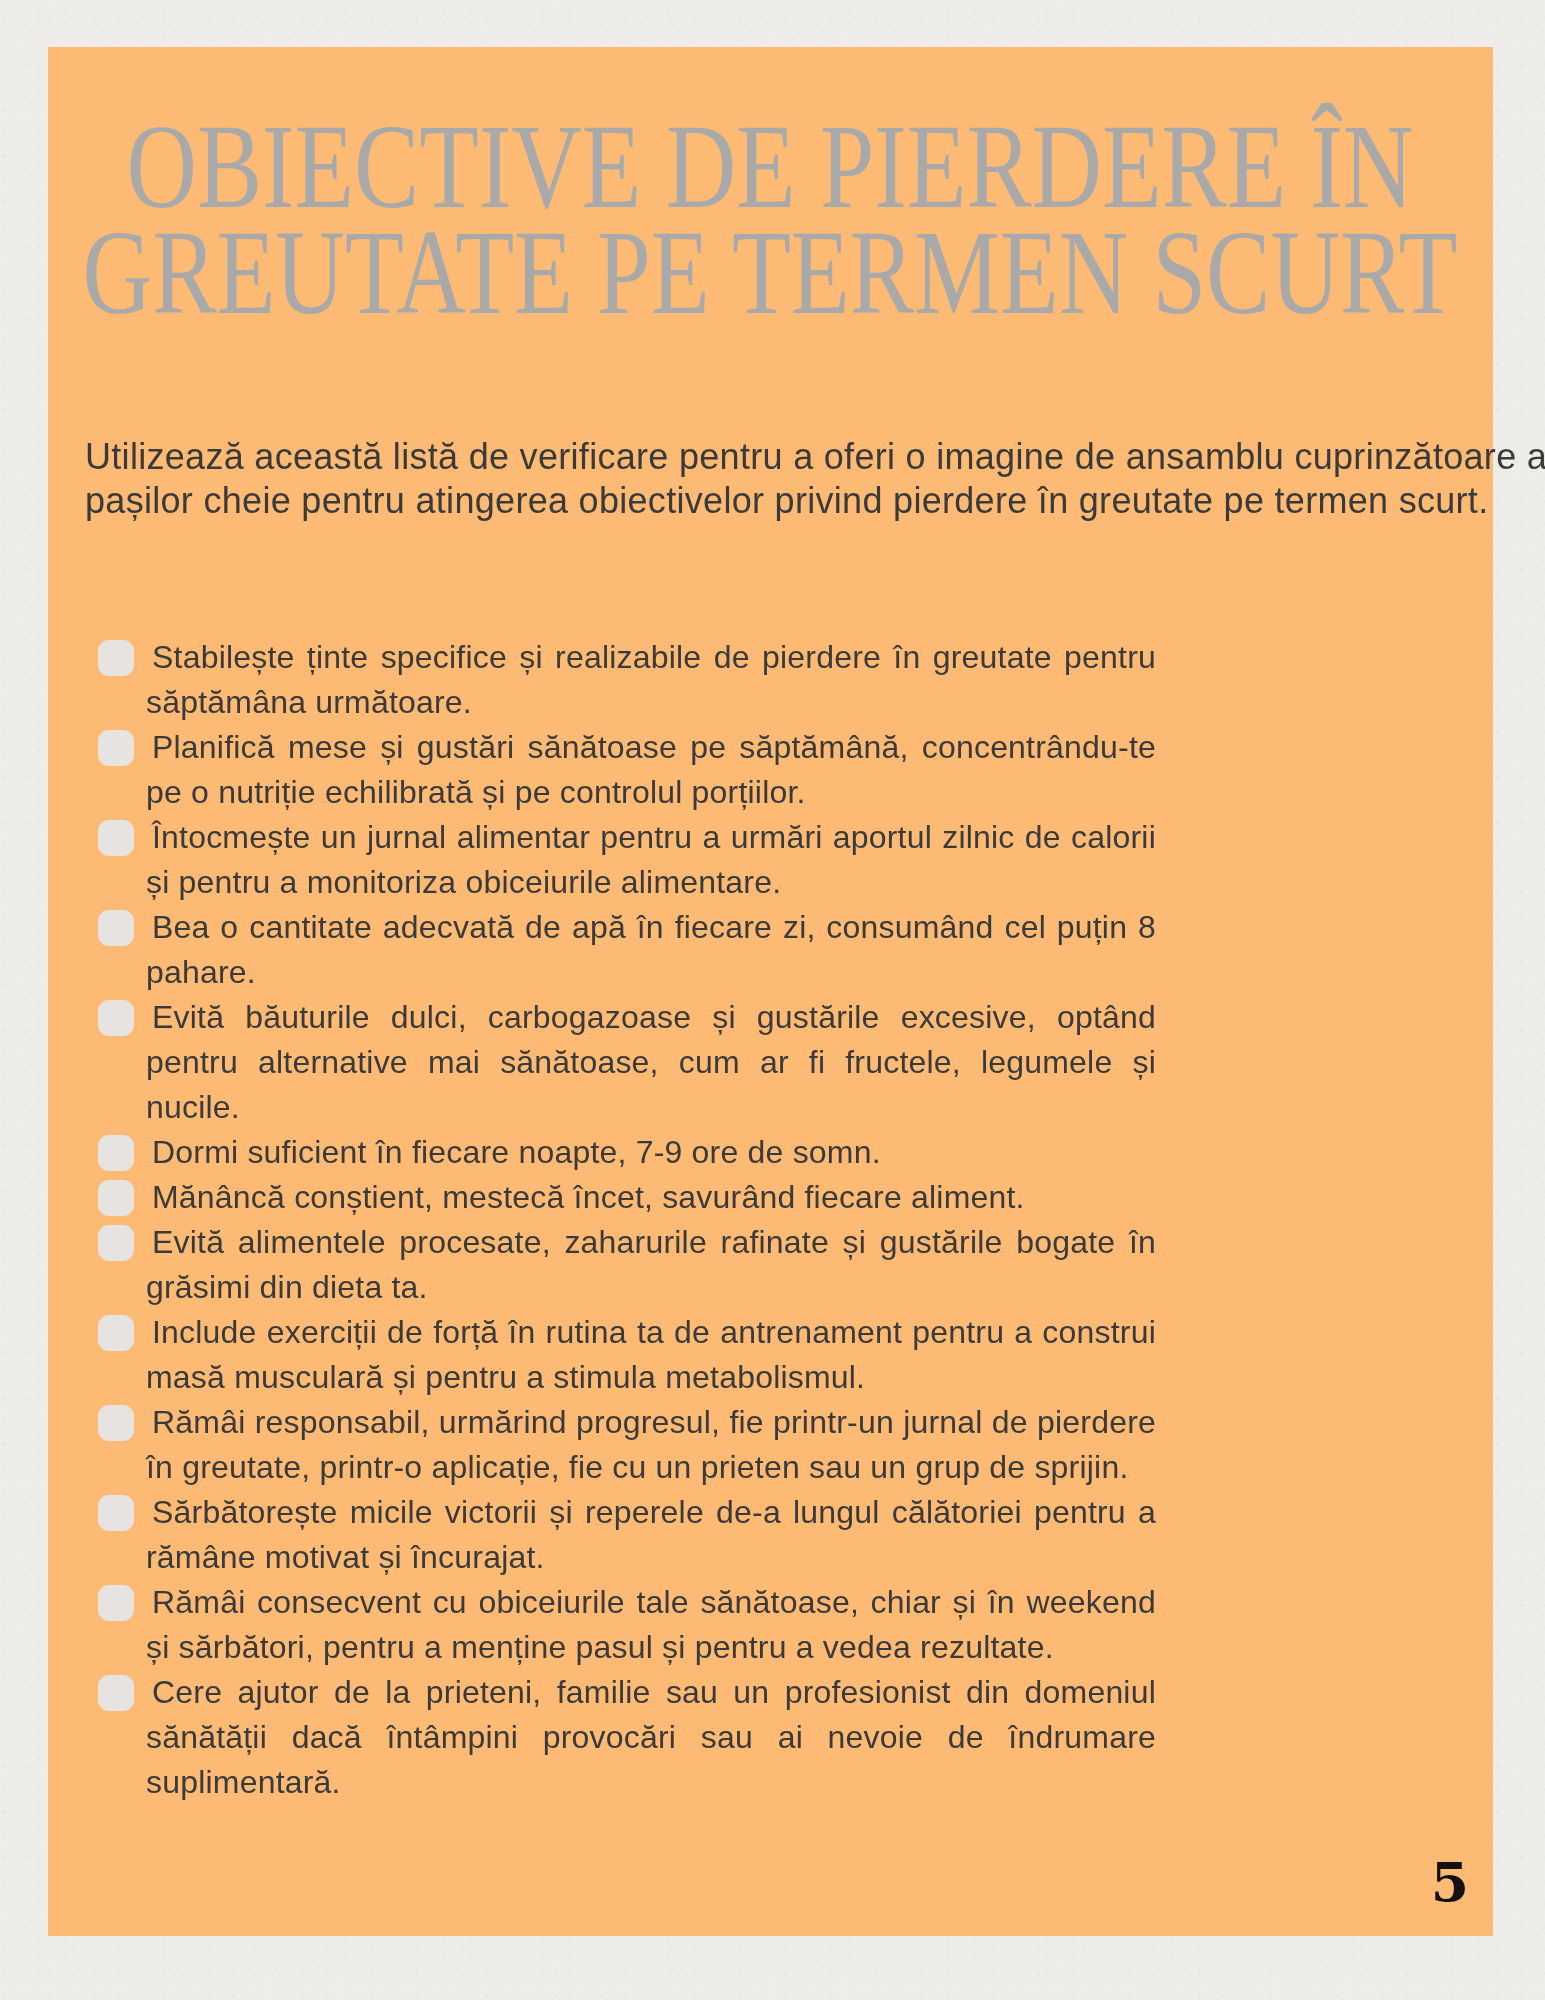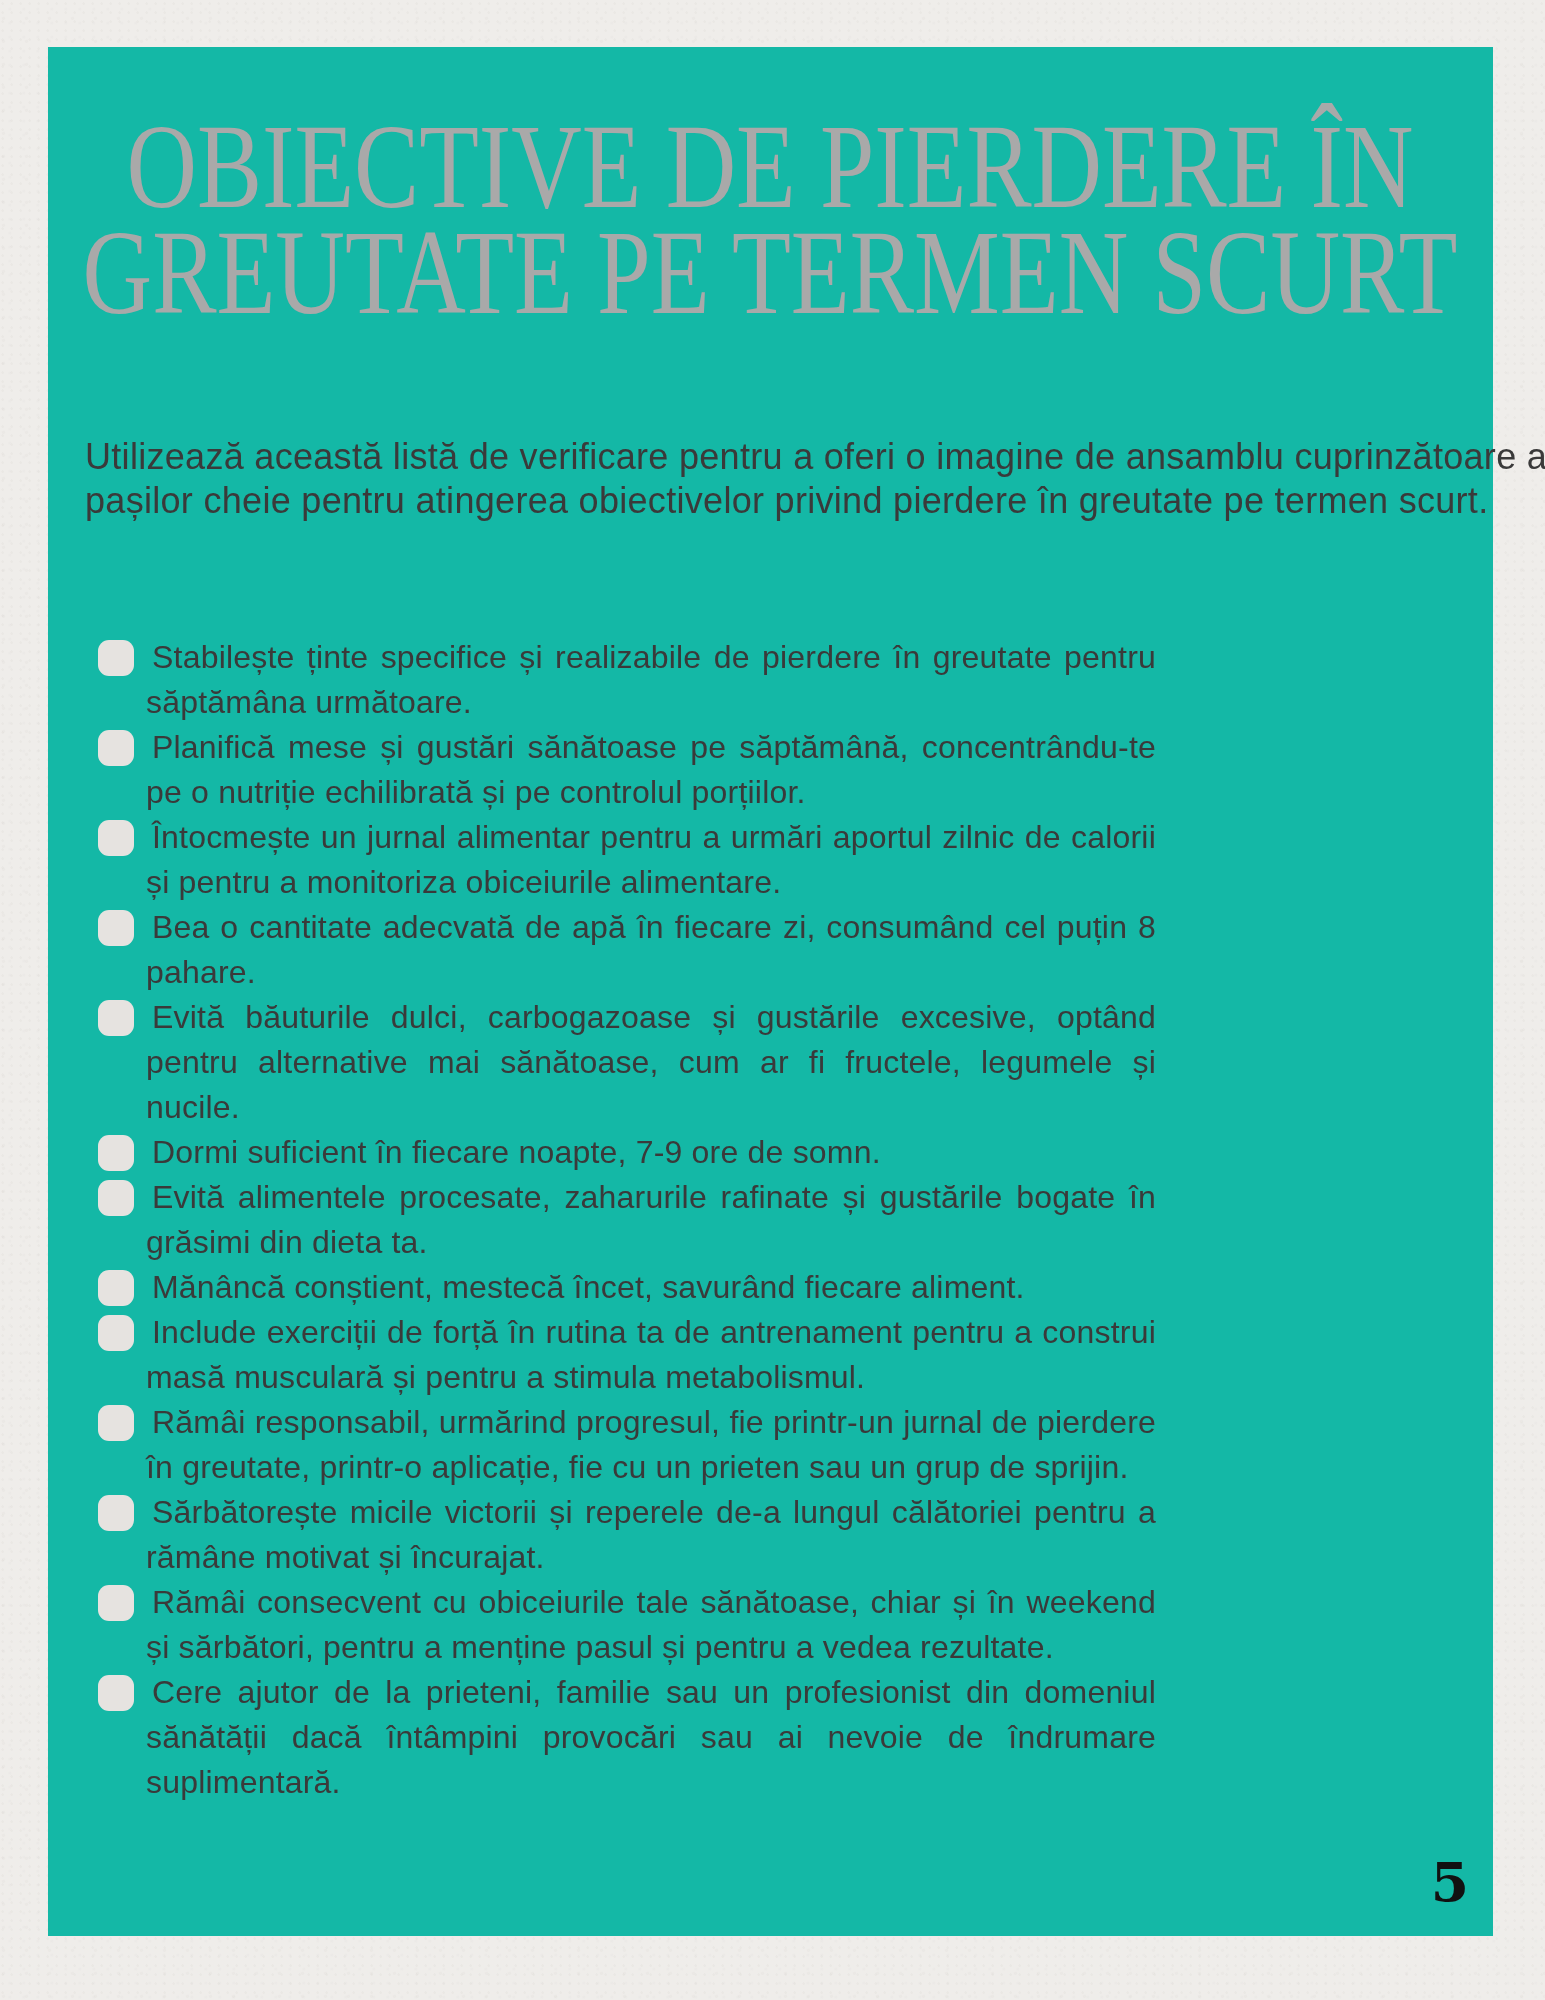--- a/index.html
+++ b/index.html
@@ -13,21 +13,21 @@
       radial-gradient(circle at 15% 80%, rgba(180,176,170,0.07) 1.2px, transparent 2.2px);
     background-size: 9px 9px, 14px 14px, 23px 23px;
     overflow: hidden;
     position: relative;
   }
 
   .card {
     position: absolute;
     left: 48px; top: 47px;
     width: 1445px; height: 1889px;
-    background: #14b8a6;
+    background: #fdba74;
   }
 
   .title-svg {
     position: absolute;
     left: 0; top: 55px;
     width: 1445px; height: 235px;
     display: block;
   }
   .title-svg text {
     font-family: "Liberation Serif", serif;
@@ -120,26 +120,26 @@
     <span class="item-text">Evită băuturile dulci, carbogazoase și gustările excesive, optând pentru alternative mai sănătoase, cum ar fi fructele, legumele și nucile.</span>
   </div>
 
   <div class="check-item">
     <span class="box" style="background: rgb(230, 227, 224);"></span>
     <span class="item-text">Dormi suficient în fiecare noapte, 7-9 ore de somn.</span>
   </div>
 
   <div class="check-item">
     <span class="box" style="background: rgb(230, 227, 224);"></span>
-    <span class="item-text">Evită alimentele procesate, zaharurile rafinate și gustările bogate în grăsimi din dieta ta.</span>
+    <span class="item-text">Mănâncă conștient, mestecă încet, savurând fiecare aliment.</span>
   </div>
 
   <div class="check-item">
     <span class="box" style="background: rgb(230, 227, 224);"></span>
-    <span class="item-text">Mănâncă conștient, mestecă încet, savurând fiecare aliment.</span>
+    <span class="item-text">Evită alimentele procesate, zaharurile rafinate și gustările bogate în grăsimi din dieta ta.</span>
   </div>
 
   <div class="check-item">
     <span class="box" style="background: rgb(230, 227, 224);"></span>
     <span class="item-text">Include exerciții de forță în rutina ta de antrenament pentru a construi masă musculară și pentru a stimula metabolismul.</span>
   </div>
 
   <div class="check-item">
     <span class="box" style="background: rgb(230, 227, 224);"></span>
     <span class="item-text">Rămâi responsabil, urmărind progresul, fie printr-un jurnal de pierdere în greutate, printr-o aplicație, fie cu un prieten sau un grup de sprijin.</span>

